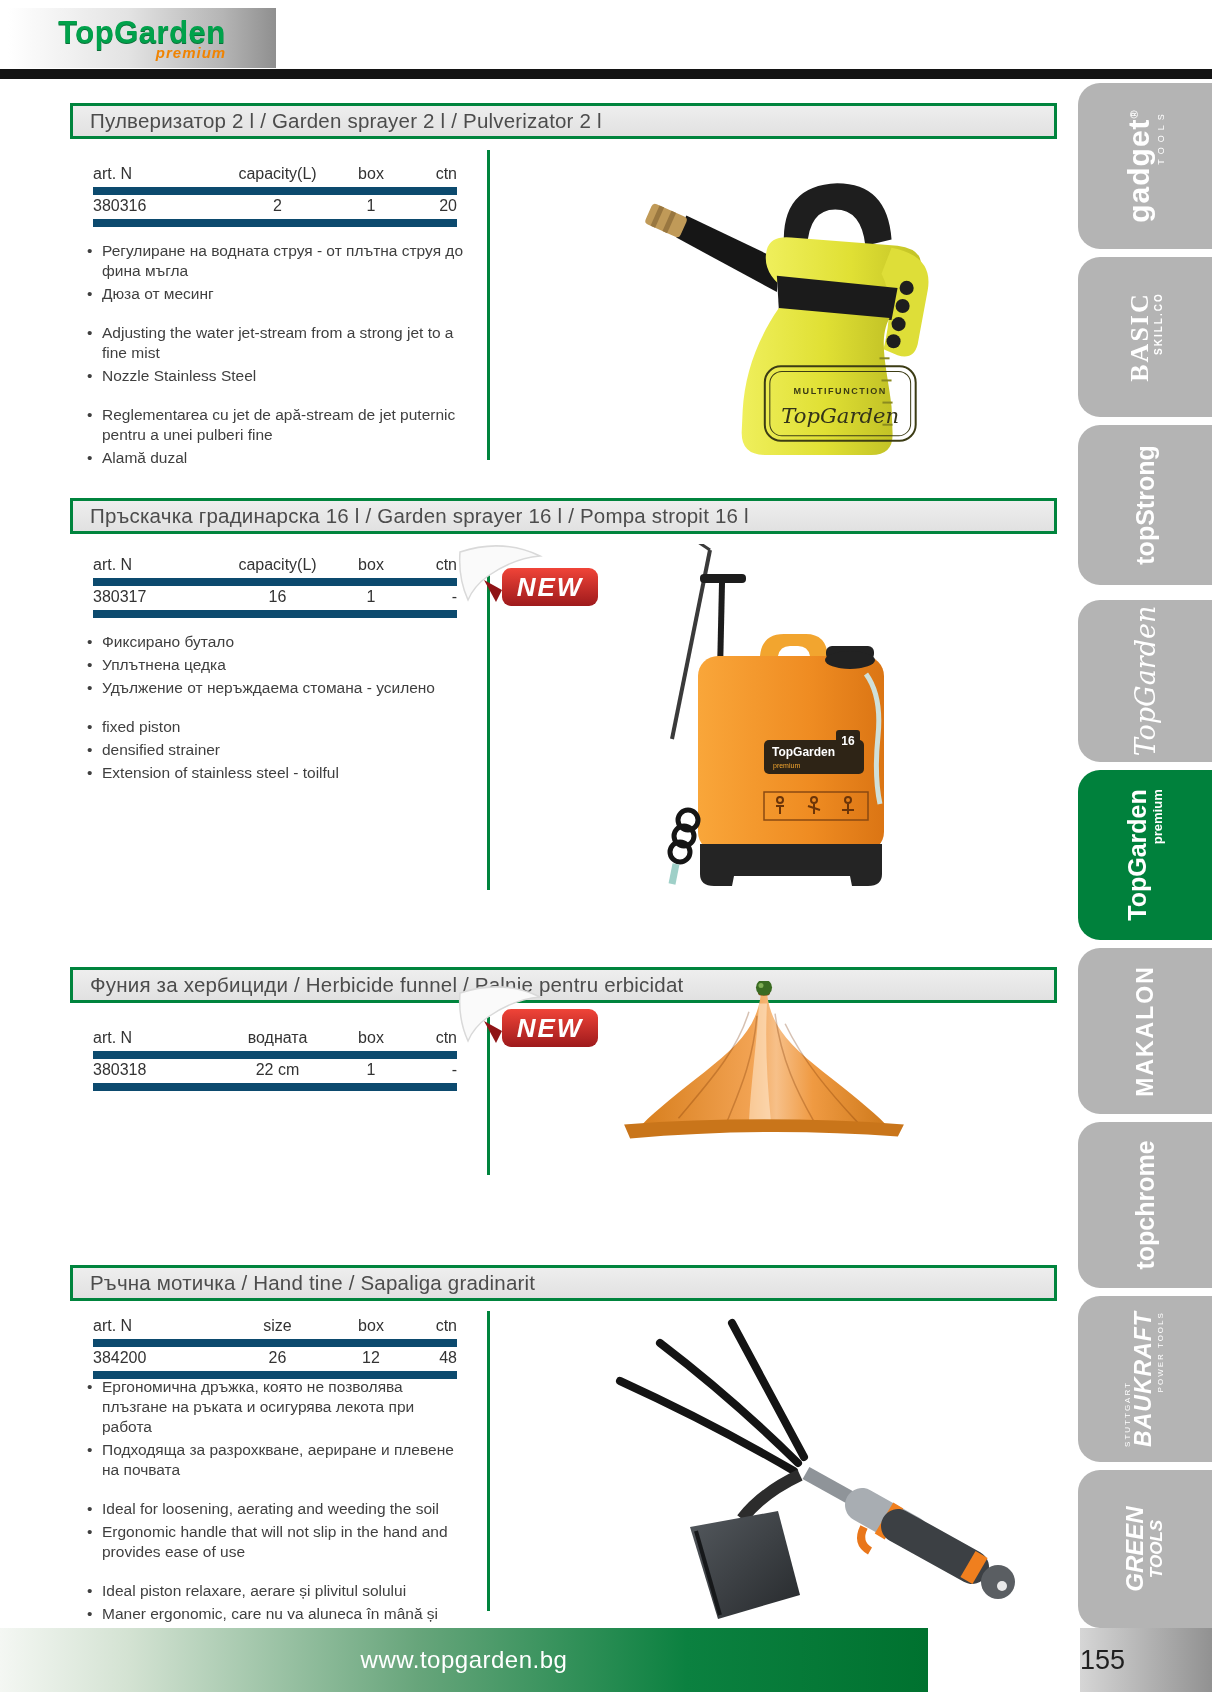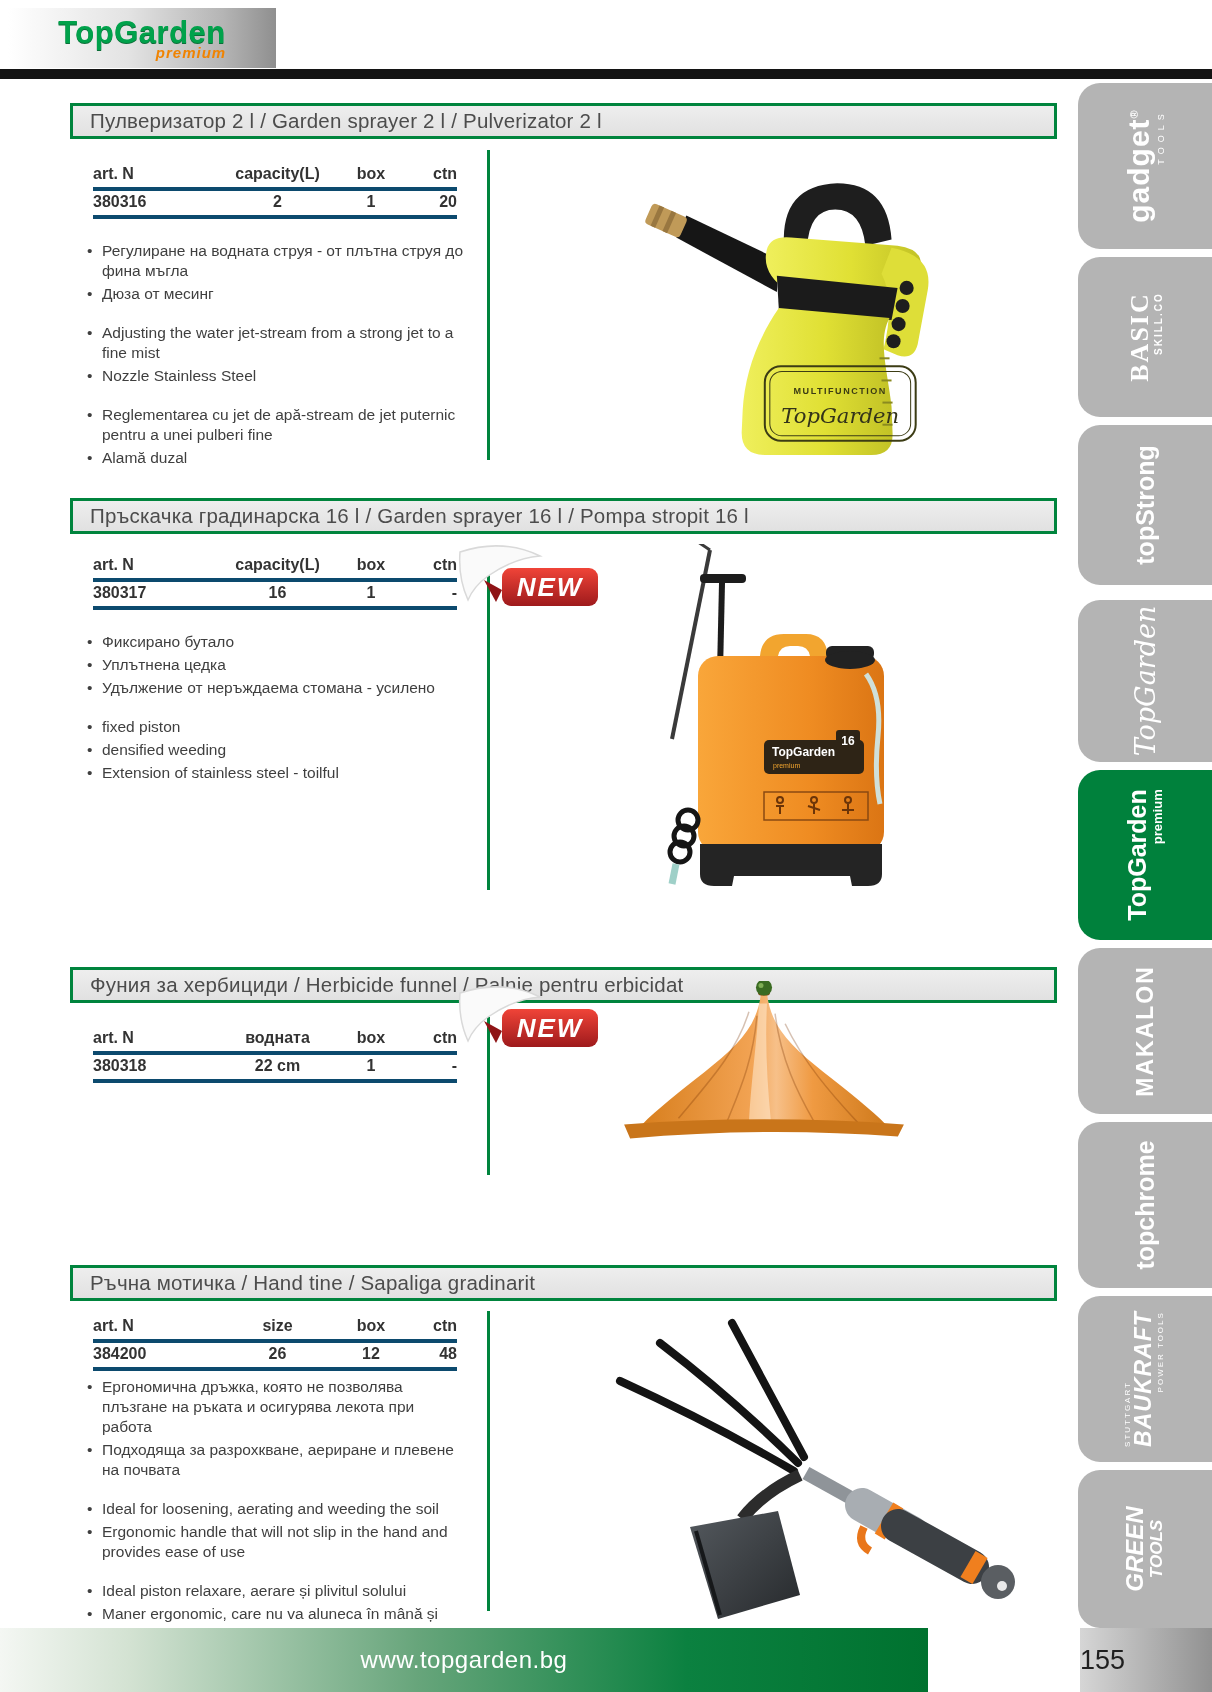--- a/index.html
+++ b/index.html
@@ -31,22 +31,22 @@
     background:linear-gradient(#eeeeee,#e1e1e1);border:3px solid #00843d;
     line-height:30px;padding-left:17px;font-size:20.5px;color:#4c4c4c;letter-spacing:.2px;}
   .divider{position:absolute;left:417px;width:3px;background:#00843d;}
   .s1 .divider{top:47px;height:310px;}
   .s2 .divider{top:50px;height:342px;}
   .s3 .divider{top:50px;height:158px;}
   .s4 .divider{top:46px;height:300px;}
 
   .spec{position:absolute;left:23px;border-collapse:collapse;}
   .s1 .spec{top:60px;}.s2 .spec{top:56px;}.s3 .spec{top:60px;}.s4 .spec{top:50px;}
-  .spec th,.spec td{font-weight:bold;font-size:16px;color:#333;
-    border-bottom:4px solid #0c4a6e;padding:2px 0 4px;}
+  .spec th,.spec td{font-weight:normal;font-size:16px;color:#333;
+    border-bottom:8px solid #0c4a6e;padding:2px 0 4px;}
   .spec .c1{width:122px;text-align:left;}
   .spec .c2{width:125px;text-align:center;}
   .spec .c3{width:62px;text-align:center;}
   .spec .c4{width:55px;text-align:right;}
 
   .bullets{position:absolute;left:15px;width:382px;margin:0;padding:0;list-style:none;
     font-size:15.5px;color:#3f3f3f;line-height:20px;}
   .s1 .bullets{top:138px;}.s2 .bullets{top:134px;}.s4 .bullets{top:112px;}
   .bullets li{position:relative;padding-left:17px;margin-bottom:3px;}
   .bullets li::before{content:"•";position:absolute;left:2px;}
@@ -201,21 +201,21 @@
         <td class="c4">-</td>
       </tr>
         </tbody>
     </table>
 
     <ul class="bullets">
       <li>Фиксирано бутало</li>
       <li>Уплътнена цедка</li>
       <li>Удължение от неръждаема стомана - усилено</li>
       <li class="gt">fixed piston</li>
-      <li>densified weeding</li>
+      <li>densified strainer</li>
       <li>Extension of stainless steel - toilful</li>
     </ul>
 
     <svg class="badge" viewBox="0 0 150 72">
       <defs>
         <linearGradient id="rg" x1="0" y1="0" x2="0" y2="1">
           <stop offset="0" stop-color="#f04438"></stop>
             <stop offset="1" stop-color="#9e1a1c"></stop>
         </linearGradient>
       </defs>

